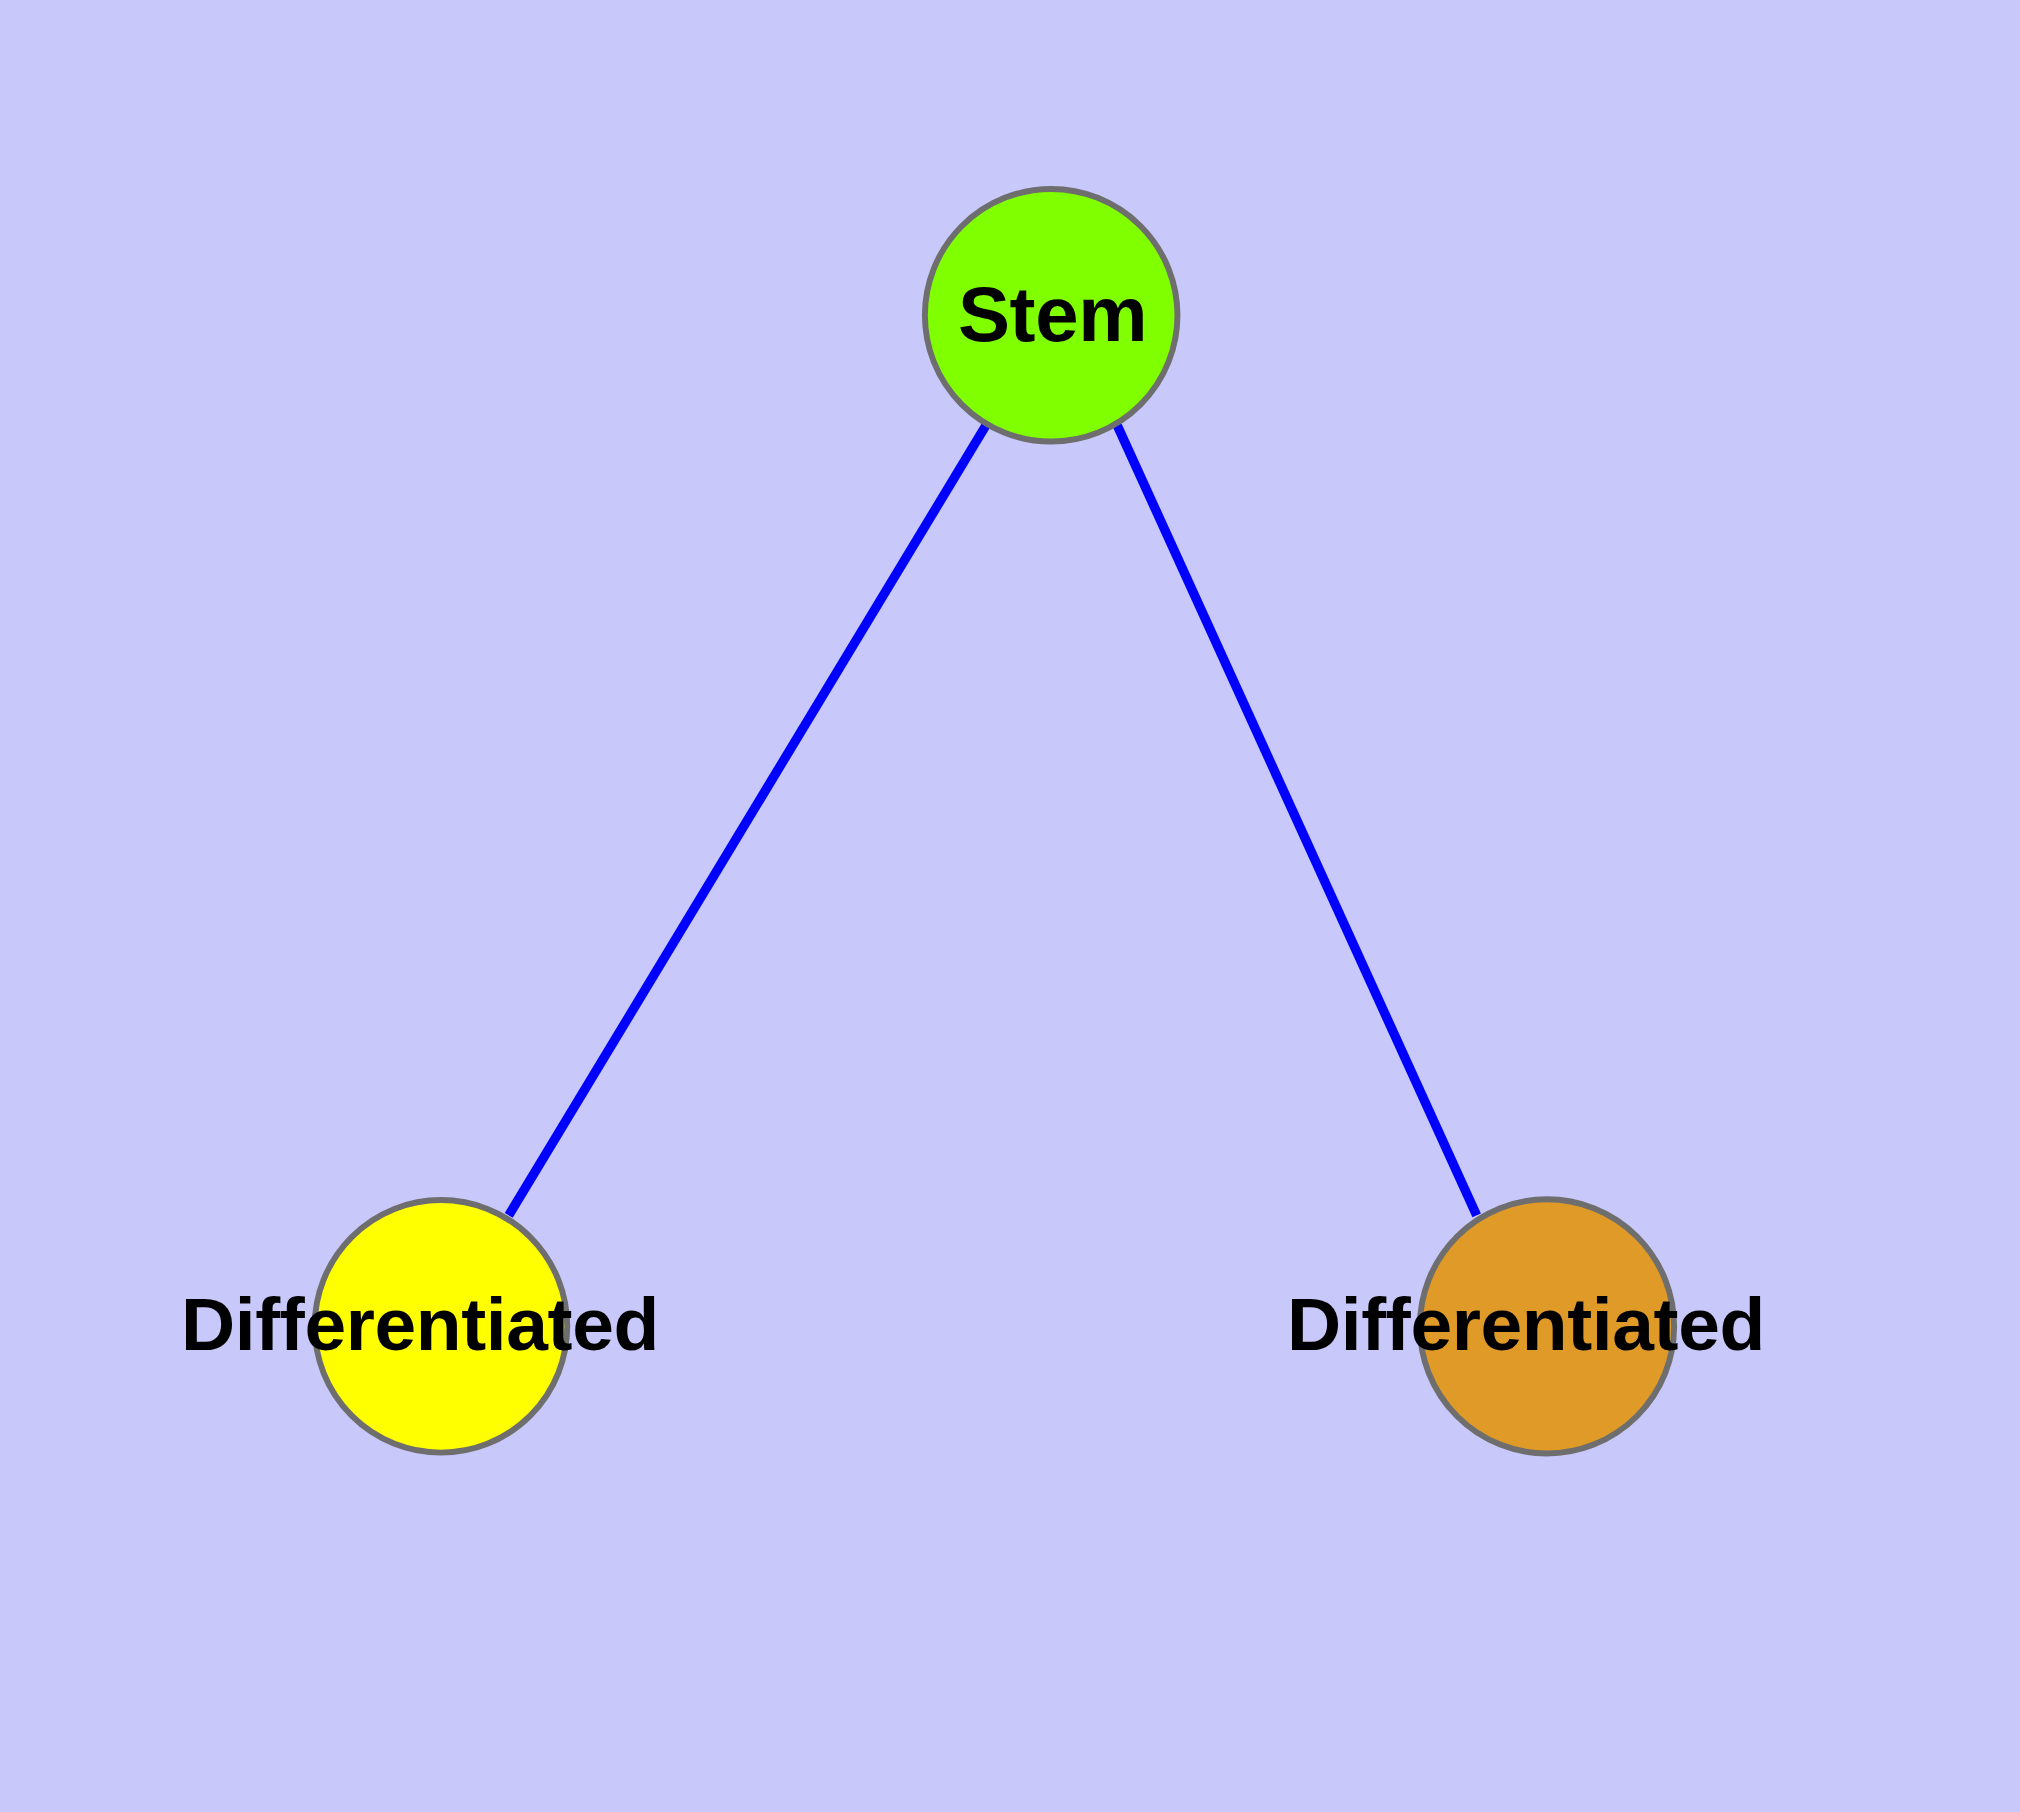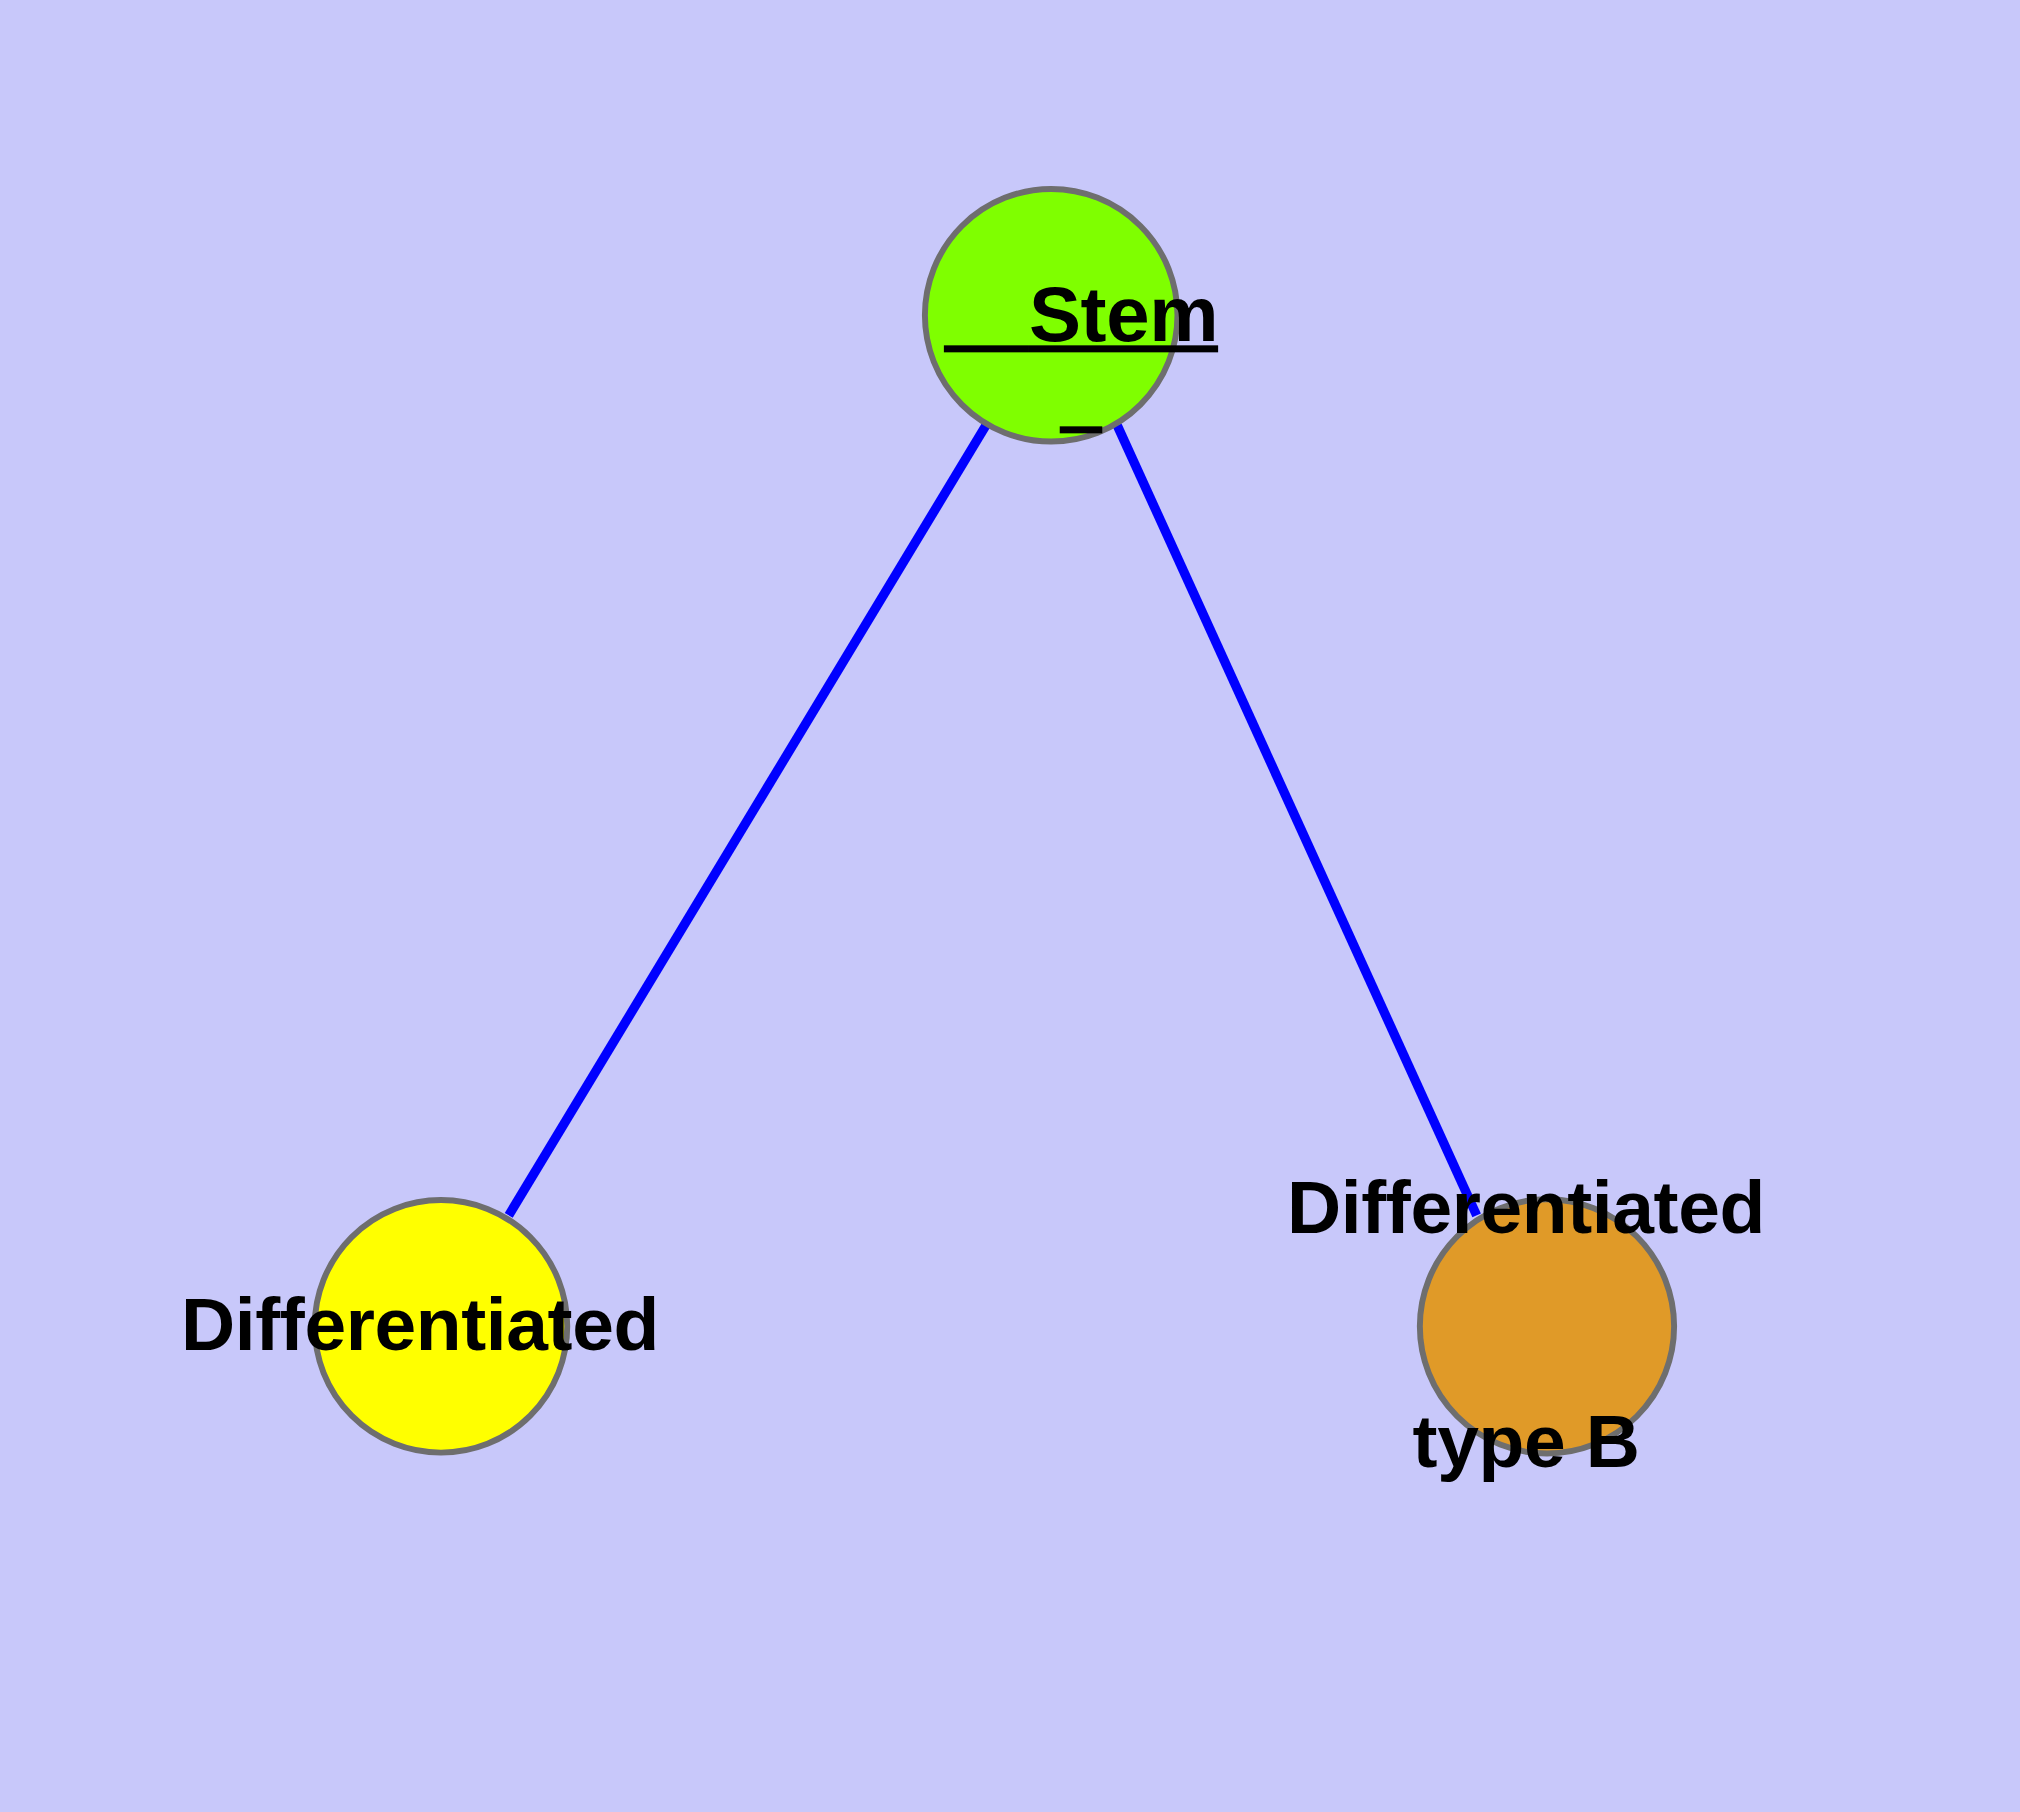--- a/index.html
+++ b/index.html
@@ -33,24 +33,23 @@
     font-family: "Liberation Sans", sans-serif;
     font-weight: bold;
     text-align: center;
     white-space: pre;
     line-height: 1.04;
     letter-spacing: -0.4px;
     pointer-events: none;
   }
   .label-stem {
     font-size: 78px;
-    left: 1081px;
+    left: 1010px;
     top: 315px;
     transform: translate(-50%, -50%);
-    text-decoration: underline;
   }
   .label-typea {
     font-size: 75px;
     left: 420px;
     top: 1324px;
     transform: translate(-50%, -50%);
   }
   .label-typeb {
     font-size: 75px;
     left: 1526px;
@@ -78,17 +77,16 @@
   <div class="node-label label-stem">
     <span>Stem</span>
   </div>
 
   <div class="node-label label-typea">
     <div>Differentiated</div>
   </div>
 
   <div class="node-label label-typeb">
     <div>Differentiated</div>
-    <div>type B</div>
   </div>
 
 </div>
 
 
 </body></html>

